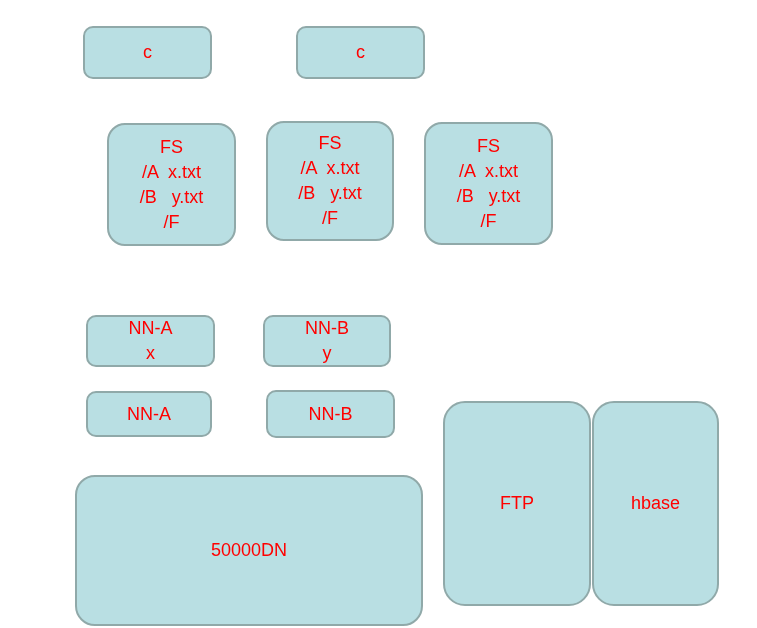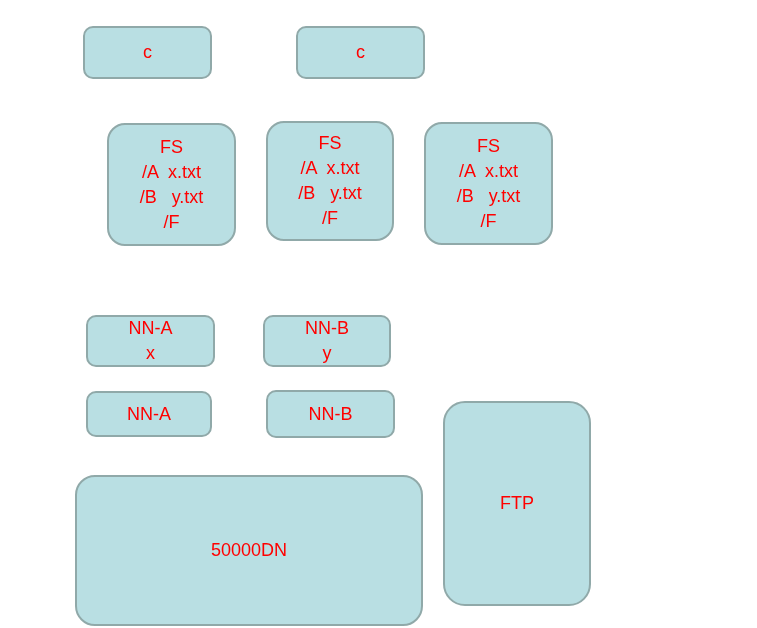--- a/index.html
+++ b/index.html
@@ -77,13 +77,16 @@
     </div>
     <div class="node" style="left: 266px; top: 390px; width: 129px; height: 48px; border-radius: 10px;">
       <span class="node-label">NN-B</span>
     </div>
     <div class="node" style="left: 75px; top: 475px; width: 348px; height: 151px; border-radius: 20px;">
       <span class="node-label">50000DN</span>
     </div>
     <div class="node" style="left: 443px; top: 401px; width: 148px; height: 205px; border-radius: 22px;">
       <span class="node-label">FTP</span>
     </div>
+    <div class="node" style="left: 592px; top: 401px; width: 127px; height: 205px; border-radius: 22px;">
+      <span class="node-label">hbase</span>
+    </div>
   </div>
 
 </body></html>

